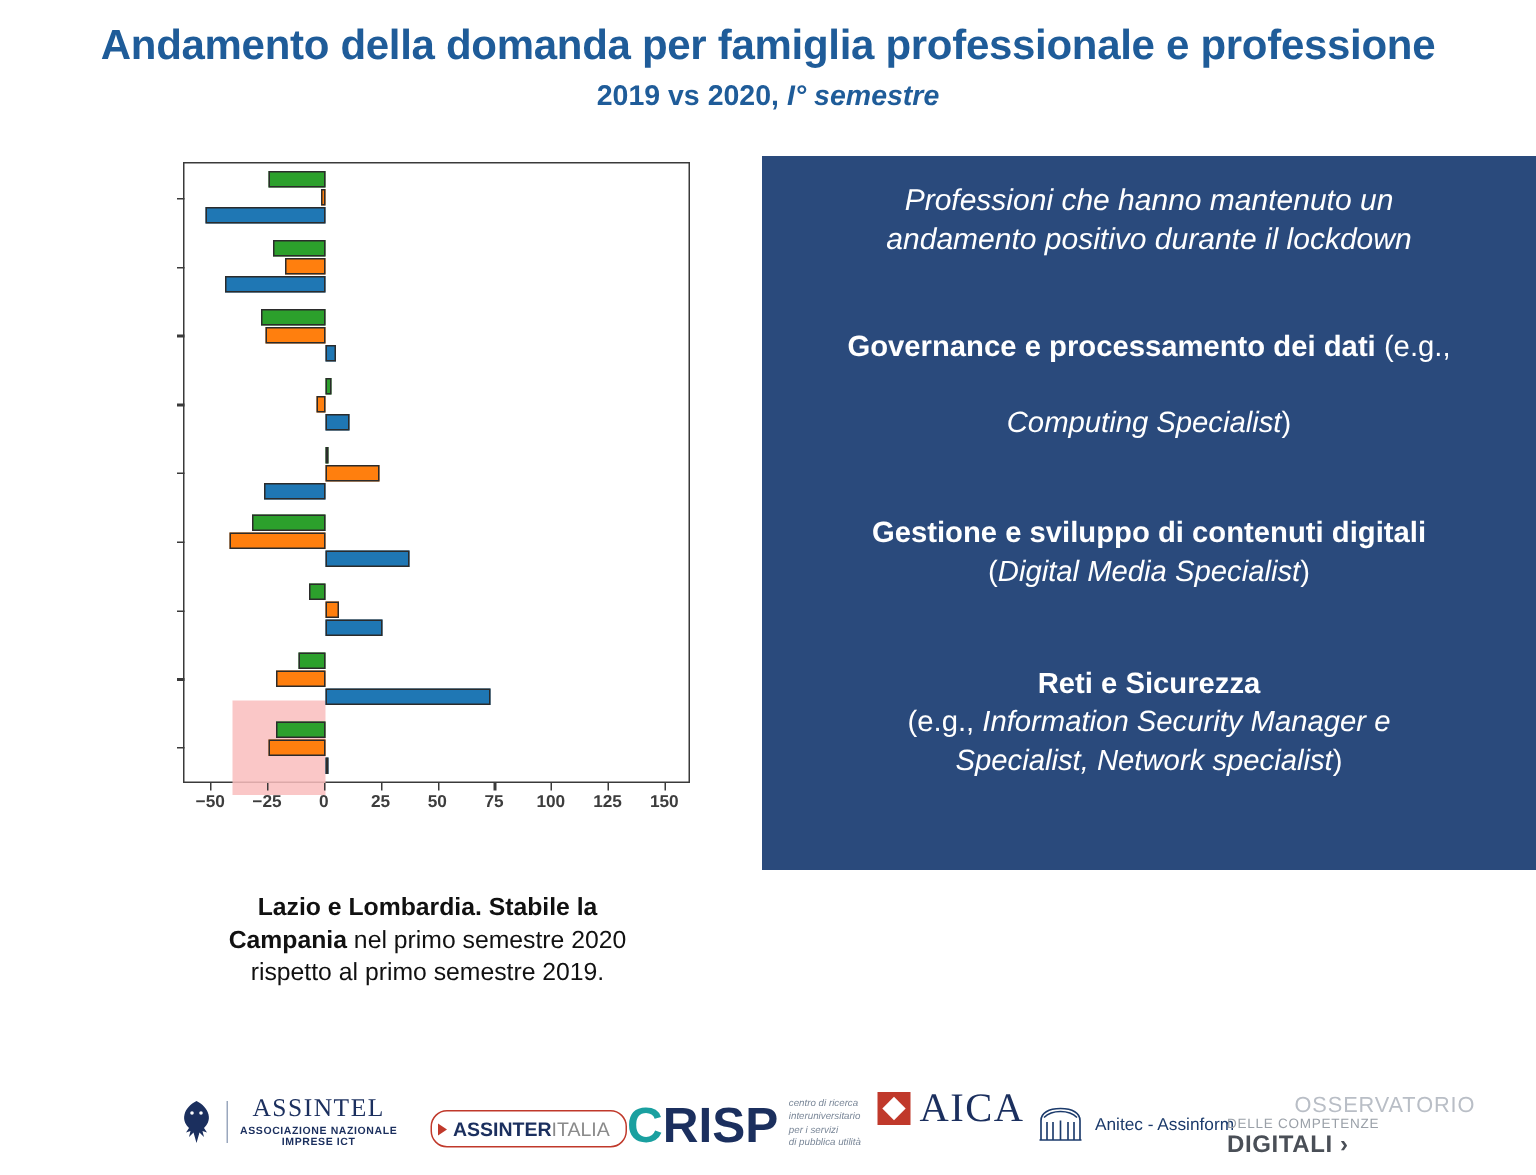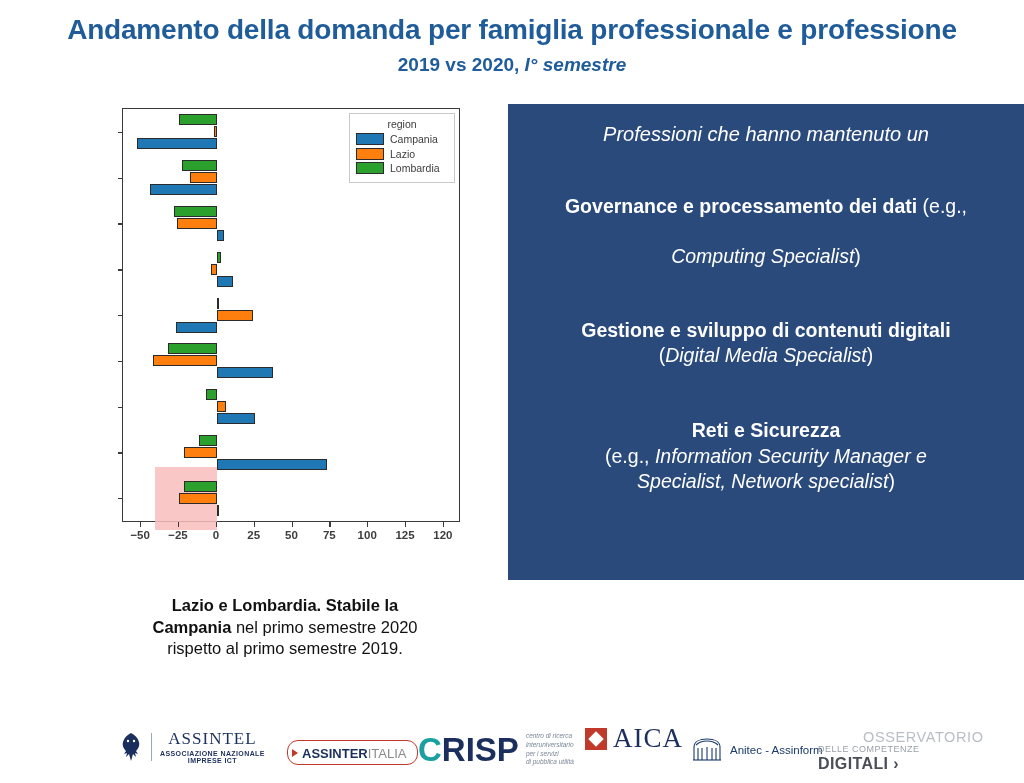--- a/index.html
+++ b/index.html
@@ -179,68 +179,54 @@
         <div class="bar campania" style="left: 93.8378px; width: 37.8378px; height: 11px; top: 304.056px;"></div>
         <div class="ytick" style="top: 343.333px;"></div>
         <div class="bar lombardia" style="left: 75.6757px; width: 18.1622px; height: 11px; top: 325.833px;"></div>
         <div class="bar lazio" style="left: 60.5405px; width: 33.2973px; height: 11px; top: 337.833px;"></div>
         <div class="bar campania" style="left: 93.8378px; width: 110.486px; height: 11px; top: 349.833px;"></div>
         <div class="ytick" style="top: 389.111px;"></div>
         <div class="bar lombardia" style="left: 60.5405px; width: 33.2973px; height: 11px; top: 371.611px;"></div>
         <div class="bar lazio" style="left: 56px; width: 37.8378px; height: 11px; top: 383.611px;"></div>
         <div class="bar campania" style="left: 93.8378px; width: 2.2px; height: 11px; top: 395.611px;"></div>
       </div>
-    <div class="legend">
-      <div class="legend-title">region</div>
-      <div class="legend-row">
-        <span class="legend-swatch" style="background:#1f77b4"></span>
-        <span class="legend-label">Campania</span>
-      </div>
-      <div class="legend-row">
-        <span class="legend-swatch" style="background:#ff7f0e"></span>
-        <span class="legend-label">Lazio</span>
-      </div>
-      <div class="legend-row">
-        <span class="legend-swatch" style="background:#2ca02c"></span>
-        <span class="legend-label">Lombardia</span>
-      </div>
-    </div>
   </div>
   <div class="xaxis" id="xaxis">
       <div class="xtick" style="left: 18.1622px;"></div>
       <div class="xticklabel" style="left: 18.1622px;">−50</div>
       <div class="xtick" style="left: 56px;"></div>
       <div class="xticklabel" style="left: 56px;">−25</div>
       <div class="xtick" style="left: 93.8378px;"></div>
       <div class="xticklabel" style="left: 93.8378px;">0</div>
       <div class="xtick" style="left: 131.676px;"></div>
       <div class="xticklabel" style="left: 131.676px;">25</div>
       <div class="xtick" style="left: 169.514px;"></div>
       <div class="xticklabel" style="left: 169.514px;">50</div>
       <div class="xtick" style="left: 207.351px;"></div>
       <div class="xticklabel" style="left: 207.351px;">75</div>
       <div class="xtick" style="left: 245.189px;"></div>
       <div class="xticklabel" style="left: 245.189px;">100</div>
       <div class="xtick" style="left: 283.027px;"></div>
       <div class="xticklabel" style="left: 283.027px;">125</div>
       <div class="xtick" style="left: 320.865px;"></div>
-      <div class="xticklabel" style="left: 320.865px;">120</div>
+      <div class="xticklabel" style="left: 320.865px;">150</div>
     </div>
 </div>
 
 <div class="caption">
   <br>
   <b>Lazio e Lombardia. Stabile la</b><br>
   <b>Campania</b><span> nel primo semestre 2020</span><br>
   <span>rispetto al primo semestre 2019.</span>
 </div>
 
 <div class="panel">
   <div class="panel-lead">
     <span>Professioni che hanno mantenuto un</span><br>
+    <span>andamento positivo durante il lockdown</span>
   </div>
 
   <div class="panel-block b1">
     <span class="hd">Governance e processamento dei dati</span><span> (e.g.,</span><br>
     <br>
     <span class="it">Computing Specialist</span><span>)</span>
   </div>
 
   <div class="panel-block b2">
     <span class="hd">Gestione e sviluppo di contenuti digitali</span><br>

